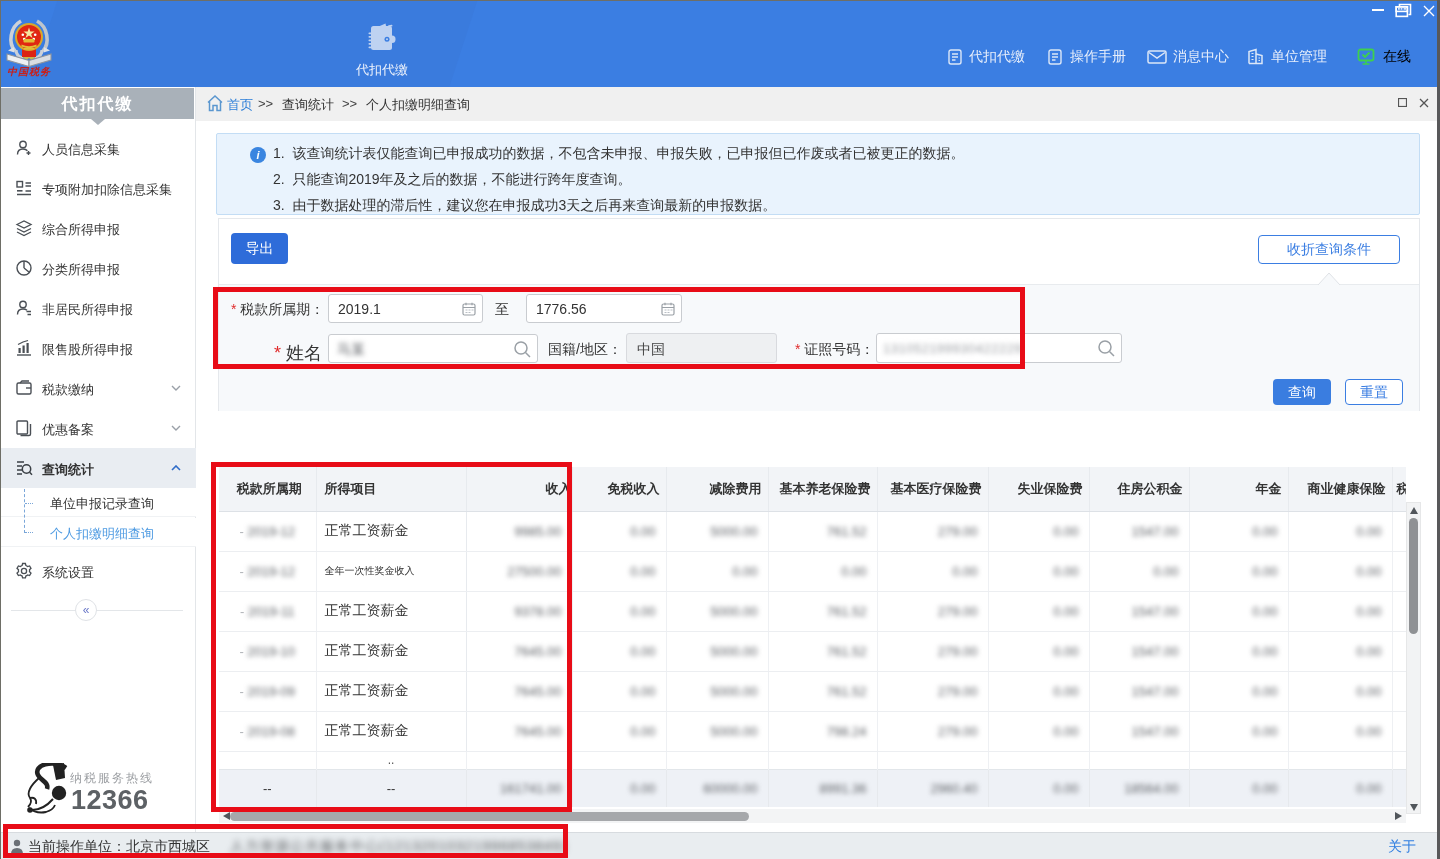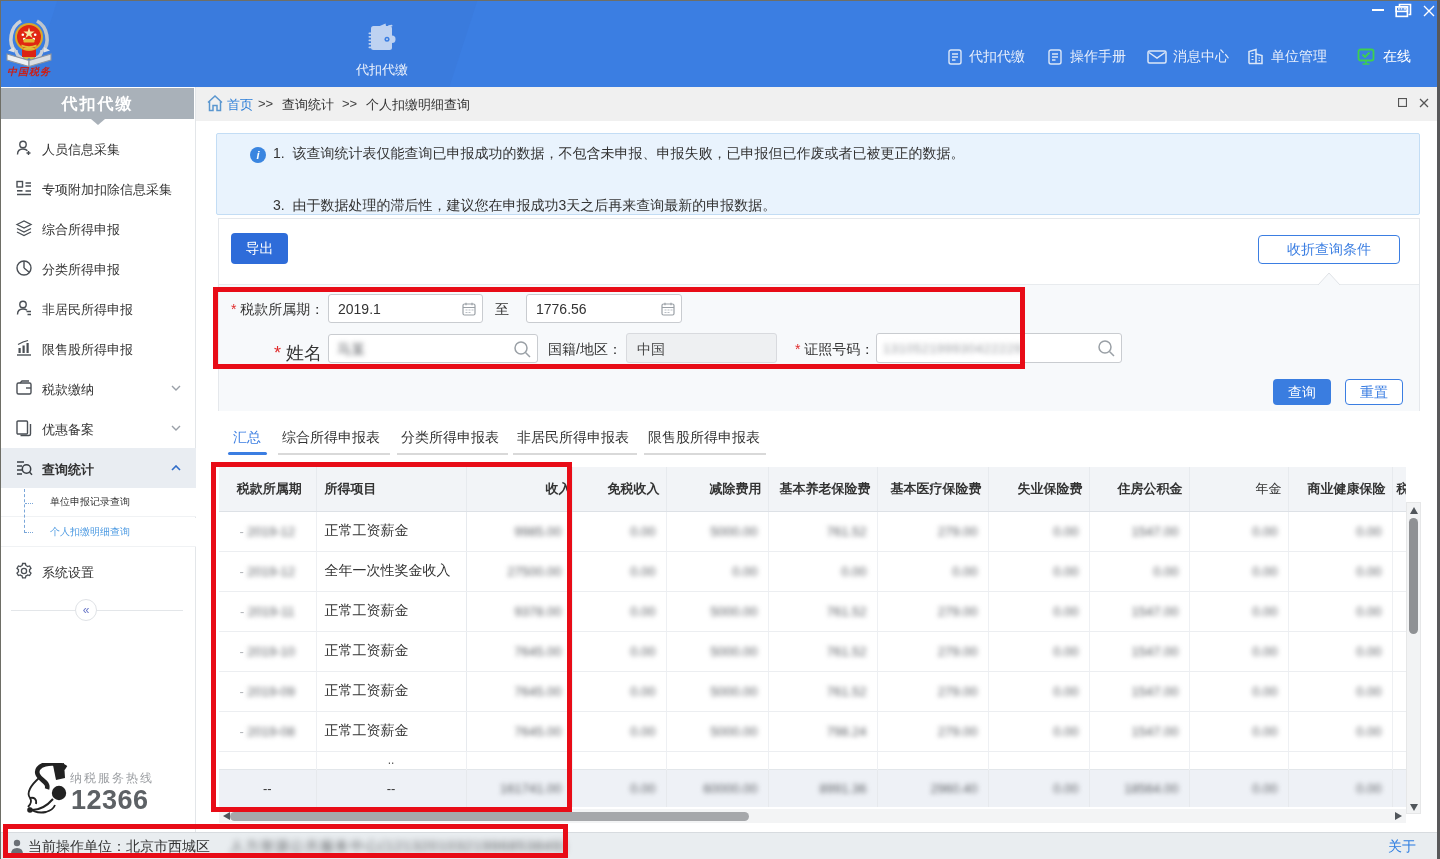--- a/index.html
+++ b/index.html
@@ -15,21 +15,21 @@
   #wnav .lbl { font-size:13px; color:#eef3fc; margin-top:4px; }
   #topnav { position:absolute; left:0; top:45px; width:1438px; height:20px; color:#e8effb; font-size:14px; }
   
   #side { left:1px; top:87px; width:195px; height:745px; background:#fff; border-right:1px solid #e3e6e9; }
   #sidehdr { position:absolute; left:0; top:1px; width:193px; height:31px; background:#a9b1b9; color:#fff; font-size:16px; font-weight:bold; text-align:center; line-height:31px; letter-spacing:2px; }
   #sidehdr:after { content:""; position:absolute; left:90px; top:31px; border:7px solid transparent; border-top:6px solid #a9b1b9; border-bottom:0; }
   .mi { position:absolute; left:0; width:195px; height:40px; font-size:13px; color:#333; }
   .mi svg { position:absolute; left:14px; top:11px; }
   .mi .t { position:absolute; left:41px; top:13px; }
   .mi.on { background:#e9edf2; }
-  .sub { position:absolute; left:0; width:195px; height:29px; font-size:10px; color:#333; border-bottom:1px solid #f0f2f4; background:#fff; }
+  .sub { position:absolute; left:0; width:195px; height:29px; font-size:13px; color:#333; border-bottom:1px solid #f0f2f4; background:#fff; }
   .sub .t { position:absolute; left:49px; top:7px; }
   .dotline { position:absolute; left:23px; width:0; border-left:1px dashed #7aa6d8; }
   .dothz { position:absolute; left:24px; width:8px; border-top:1px dotted #7aa6d8; }
   
   #crumb { left:196px; top:87px; width:1243px; height:34px; background:#f0f0f0; font-size:13px; color:#333; }
   
   #foot { left:1px; top:832px; width:1438px; height:27px; background:#e9edf0; border-top:1px solid #d7dbdf; font-size:14px; color:#333; }
   
   .blur { filter:blur(2.6px); color:#5e6166; }
   .blur2 { filter:blur(3px); color:#55575a; }
@@ -130,21 +130,21 @@
         </svg>
       </span>
     <span class="abs" style="left:1270px;top:2px">单位管理</span>
     <span class="abs" style="left:1356px;top:2px">
         <svg width="18" height="17" viewBox="0 0 18 17">
           <rect x="1.5" y="1.5" width="15" height="11" rx="2" fill="none" stroke="#3ed04e" stroke-width="1.8"></rect>
           <path d="M5.5 6.5 l2.5 2.5 4.5-4.5" fill="none" stroke="#3ed04e" stroke-width="1.8"></path>
           <path d="M9 13 v2.5 M5.5 16 h7" stroke="#3ed04e" stroke-width="1.6"></path>
         </svg>
       </span>
-    <span class="abs" style="left:1382px;top:2px;color:#ffffff">在线</span>
+    <span class="abs" style="left:1382px;top:2px;color:#000000">在线</span>
   </div>
 </div>
 
 <div id="crumb" class="abs">
   <svg class="abs" style="left:10px;top:7px" width="18" height="19" viewBox="0 0 18 19">
       <path d="M2 8.5 L9 2 L16 8.5 M3.5 7.5 V16.5 H7 V11.5 H11 V16.5 H14.5 V7.5" fill="none" stroke="#5a96cf" stroke-width="1.5"></path>
     </svg>
   <span class="abs" style="left:31px;top:9px;color:#2e7fd8">首页</span>
   <span class="abs" style="left:62px;top:9px;color:#444">&gt;&gt;</span>
   <span class="abs" style="left:86px;top:9px">查询统计</span>
@@ -273,20 +273,21 @@
       <span class="abs" style="left:50px;top:22px;font-size:27px;font-weight:bold;color:#5d6165;letter-spacing:0.5px">12366</span>
     </div>
   </div>
 </div>
 
 <div id="main" class="abs" style="left:196px;top:121px;width:1243px;height:711px;background:#fff;">
 
   <div class="abs" style="left:20px;top:12px;width:1204px;height:82px;background:#e9f3fd;border:1px solid #c3ddf5;border-radius:2px;font-size:14px;color:#333">
     <div class="abs" style="left:33px;top:13px;width:16px;height:16px;border-radius:50%;background:#3a85e0;color:#fff;font-size:11px;font-weight:bold;text-align:center;line-height:16px;font-style:italic">i</div>
     <div class="abs" style="left:56px;top:11px">1.&nbsp; 该查询统计表仅能查询已申报成功的数据，不包含未申报、申报失败，已申报但已作废或者已被更正的数据。</div>
+    <div class="abs" style="left:56px;top:37px">2.&nbsp; 只能查询2019年及之后的数据，不能进行跨年度查询。</div>
     <div class="abs" style="left:56px;top:63px">3.&nbsp; 由于数据处理的滞后性，建议您在申报成功3天之后再来查询最新的申报数据。</div>
   </div>
 
   <div class="abs" style="left:22px;top:97px;width:1202px;height:193px;border:1px solid #e5e8ec;background:#fff">
     <div class="abs" style="left:12px;top:14px;width:57px;height:31px;background:#2e6cd9;border-radius:4px;color:#fff;font-size:14px;text-align:center;line-height:31px">导出</div>
     <div class="abs" style="left:1039px;top:16px;width:142px;height:29px;background:#fff;border:1px solid #3b7ee2;border-radius:4px;color:#3b7ee2;font-size:14px;text-align:center;line-height:27px">收折查询条件</div>
     <div class="abs" style="left:0px;top:65px;width:1200px;height:127px;background:#f7f9fb;border-top:1px solid #e8ebee"></div>
     <svg class="abs" style="left:1098px;top:53px" width="24" height="13" viewBox="0 0 24 13">
         <path d="M1 13 L12 1 L23 13" fill="#f7f9fb" stroke="#dfe2e6" stroke-width="1"></path>
       </svg>
@@ -328,32 +329,20 @@
       <svg class="abs" style="left:220px;top:5px" width="19" height="19" viewBox="0 0 19 19">
           <circle cx="8" cy="8" r="6" fill="none" stroke="#9aa0a6" stroke-width="1.5"></circle>
           <path d="M12.5 12.5 L17 17" stroke="#9aa0a6" stroke-width="1.5"></path>
         </svg>
     </div>
 
     <div class="abs" style="left:1054px;top:160px;width:58px;height:26px;background:#3a7de0;border-radius:4px;color:#fff;font-size:14px;text-align:center;line-height:26px">查询</div>
     <div class="abs" style="left:1126px;top:160px;width:58px;height:26px;background:#fff;border:1px solid #3b7ee2;border-radius:4px;color:#3b7ee2;font-size:14px;text-align:center;line-height:24px">重置</div>
   </div>
 
-  <div class="abs" style="left:0;top:304px;width:1243px;height:32px;font-size:14px;color:#333">
-    <span class="abs" style="left:37px;top:4px;color:#3b7ee2">汇总</span>
-    <span class="abs" style="left:86px;top:4px">综合所得申报表</span>
-    <span class="abs" style="left:205px;top:4px">分类所得申报表</span>
-    <span class="abs" style="left:321px;top:4px">非居民所得申报表</span>
-    <span class="abs" style="left:452px;top:4px">限售股所得申报表</span>
-    <div class="abs" style="left:32px;top:27px;width:39px;height:3px;background:#3b7ee2;border-radius:2px"></div>
-    <div class="abs" style="left:82px;top:28px;width:112px;height:2px;background:#d9d9d9"></div>
-    <div class="abs" style="left:201px;top:28px;width:111px;height:2px;background:#d9d9d9"></div>
-    <div class="abs" style="left:317px;top:28px;width:124px;height:2px;background:#d9d9d9"></div>
-    <div class="abs" style="left:448px;top:28px;width:122px;height:2px;background:#d9d9d9"></div>
-  </div>
 
   <div id="tblwrap" class="abs" style="left:23px;top:346px;width:1187px;height:340px;overflow:hidden">
 <table style="border-collapse:collapse;table-layout:fixed;width:1187px;font-size:13px;color:#333">
 <colgroup>
           <col style="width:97px">
           <col style="width:150px">
           <col style="width:106px">
           <col style="width:94px">
           <col style="width:102px">
           <col style="width:109px">
@@ -368,41 +357,41 @@
           <tr style="height:44px;background:#f2f4f7">
 <td style="border-bottom:1px solid #dde1e6;border-right:1px solid #e7eaee;text-align:center;padding-left:4px;font-weight:bold;white-space:nowrap;overflow:hidden">税款所属期</td>
 <td style="border-bottom:1px solid #dde1e6;border-right:1px solid #e7eaee;text-align:left;padding-left:8px;font-weight:bold;white-space:nowrap;overflow:hidden">所得项目</td>
 <td style="border-bottom:1px solid #dde1e6;border-right:1px solid #e7eaee;text-align:right;font-weight:bold;white-space:nowrap;overflow:hidden">收入</td>
 <td style="border-bottom:1px solid #dde1e6;border-right:1px solid #e7eaee;text-align:right;padding-right:6px;font-weight:bold;white-space:nowrap;overflow:hidden">免税收入</td>
 <td style="border-bottom:1px solid #dde1e6;border-right:1px solid #e7eaee;text-align:right;padding-right:6px;font-weight:bold;white-space:nowrap;overflow:hidden">减除费用</td>
 <td style="border-bottom:1px solid #dde1e6;border-right:1px solid #e7eaee;text-align:right;padding-right:6px;font-weight:bold;white-space:nowrap;overflow:hidden">基本养老保险费</td>
 <td style="border-bottom:1px solid #dde1e6;border-right:1px solid #e7eaee;text-align:right;padding-right:6px;font-weight:bold;white-space:nowrap;overflow:hidden">基本医疗保险费</td>
 <td style="border-bottom:1px solid #dde1e6;border-right:1px solid #e7eaee;text-align:right;padding-right:6px;font-weight:bold;white-space:nowrap;overflow:hidden">失业保险费</td>
 <td style="border-bottom:1px solid #dde1e6;border-right:1px solid #e7eaee;text-align:right;padding-right:6px;font-weight:bold;white-space:nowrap;overflow:hidden">住房公积金</td>
-<td style="border-bottom:1px solid #dde1e6;border-right:1px solid #e7eaee;text-align:right;padding-right:6px;font-weight:normal;white-space:nowrap;overflow:hidden">年金</td>
+<td style="border-bottom:1px solid #dde1e6;border-right:1px solid #e7eaee;text-align:right;padding-right:6px;font-weight:bold;white-space:nowrap;overflow:hidden">年金</td>
 <td style="border-bottom:1px solid #dde1e6;border-right:1px solid #e7eaee;text-align:right;padding-right:6px;font-weight:bold;white-space:nowrap;overflow:hidden">商业健康保险</td>
 <td style="border-bottom:1px solid #dde1e6;border-right:1px solid #e7eaee;text-align:left;padding-left:4px;overflow:hidden;font-weight:bold;white-space:nowrap;overflow:hidden">税</td>
 </tr>
 <tr style="height:40px;background:#fff">
 <td style="border-bottom:1px solid #eceef1;border-right:1px solid #eef0f3;text-align:center"><span style="color:#b0b3b7">- </span><span class="blur">2019-12</span></td>
 <td style="border-bottom:1px solid #eceef1;border-right:1px solid #eef0f3;padding-left:8px;font-size:14px;border-right:1px solid #e7eaee">正常工资薪金</td>
 <td style="border-bottom:1px solid #eceef1;border-right:1px solid #eef0f3;text-align:right;padding-right:10px"><span class="blur">9985.00</span></td>
 <td style="border-bottom:1px solid #eceef1;border-right:1px solid #eef0f3;text-align:right;padding-right:10px"><span class="blur">0.00</span></td>
 <td style="border-bottom:1px solid #eceef1;border-right:1px solid #eef0f3;text-align:right;padding-right:10px"><span class="blur">5000.00</span></td>
 <td style="border-bottom:1px solid #eceef1;border-right:1px solid #eef0f3;text-align:right;padding-right:10px"><span class="blur">761.52</span></td>
 <td style="border-bottom:1px solid #eceef1;border-right:1px solid #eef0f3;text-align:right;padding-right:10px"><span class="blur">279.00</span></td>
 <td style="border-bottom:1px solid #eceef1;border-right:1px solid #eef0f3;text-align:right;padding-right:10px"><span class="blur">0.00</span></td>
 <td style="border-bottom:1px solid #eceef1;border-right:1px solid #eef0f3;text-align:right;padding-right:10px"><span class="blur">1547.00</span></td>
 <td style="border-bottom:1px solid #eceef1;border-right:1px solid #eef0f3;text-align:right;padding-right:10px"><span class="blur">0.00</span></td>
 <td style="border-bottom:1px solid #eceef1;border-right:1px solid #eef0f3;text-align:right;padding-right:10px"><span class="blur">0.00</span></td>
 <td style="border-bottom:1px solid #eceef1;border-right:1px solid #eef0f3;"></td>
 </tr>
 <tr style="height:40px;background:#fff">
 <td style="border-bottom:1px solid #eceef1;border-right:1px solid #eef0f3;text-align:center"><span style="color:#b0b3b7">- </span><span class="blur">2019-12</span></td>
-<td style="border-bottom:1px solid #eceef1;border-right:1px solid #eef0f3;padding-left:8px;font-size:14px;border-right:1px solid #e7eaee">全年一次性奖金收入</td>
+<td style="border-bottom:1px solid #eceef1;border-right:1px solid #eef0f3;padding-left:8px;font-size:10px;border-right:1px solid #e7eaee">全年一次性奖金收入</td>
 <td style="border-bottom:1px solid #eceef1;border-right:1px solid #eef0f3;text-align:right;padding-right:10px"><span class="blur">27500.00</span></td>
 <td style="border-bottom:1px solid #eceef1;border-right:1px solid #eef0f3;text-align:right;padding-right:10px"><span class="blur">0.00</span></td>
 <td style="border-bottom:1px solid #eceef1;border-right:1px solid #eef0f3;text-align:right;padding-right:10px"><span class="blur">0.00</span></td>
 <td style="border-bottom:1px solid #eceef1;border-right:1px solid #eef0f3;text-align:right;padding-right:10px"><span class="blur">0.00</span></td>
 <td style="border-bottom:1px solid #eceef1;border-right:1px solid #eef0f3;text-align:right;padding-right:10px"><span class="blur">0.00</span></td>
 <td style="border-bottom:1px solid #eceef1;border-right:1px solid #eef0f3;text-align:right;padding-right:10px"><span class="blur">0.00</span></td>
 <td style="border-bottom:1px solid #eceef1;border-right:1px solid #eef0f3;text-align:right;padding-right:10px"><span class="blur">0.00</span></td>
 <td style="border-bottom:1px solid #eceef1;border-right:1px solid #eef0f3;text-align:right;padding-right:10px"><span class="blur">0.00</span></td>
 <td style="border-bottom:1px solid #eceef1;border-right:1px solid #eef0f3;text-align:right;padding-right:10px"><span class="blur">0.00</span></td>
 <td style="border-bottom:1px solid #eceef1;border-right:1px solid #eef0f3;"></td>

